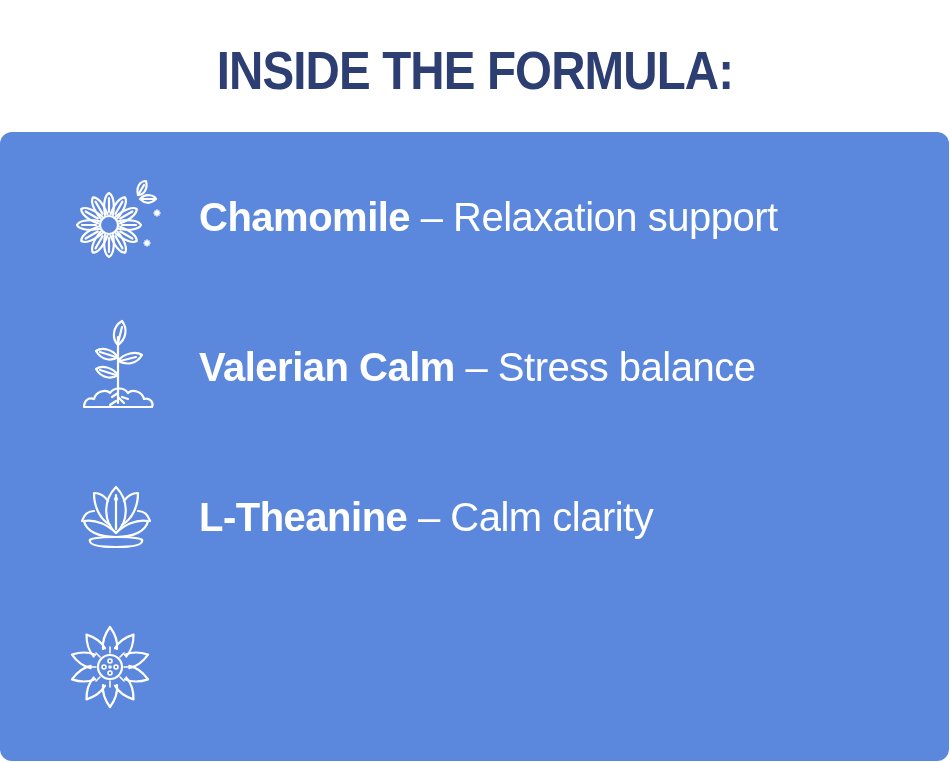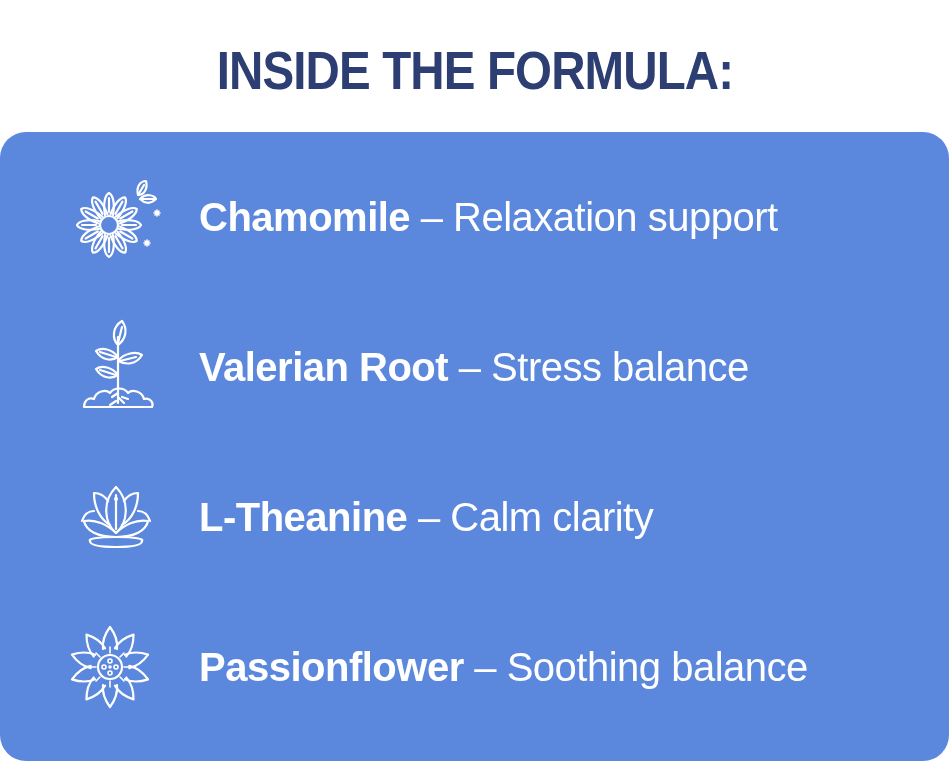--- a/index.html
+++ b/index.html
@@ -1,18 +1,18 @@
 <!DOCTYPE html>
 <html><head>
 <meta charset="utf-8">
 <style>
   html,body{margin:0;padding:0;}
   body{width:950px;height:762px;background:#ffffff;position:relative;overflow:hidden;font-family:"Liberation Sans",sans-serif;}
   .title{position:absolute;left:0;top:38px;width:950px;text-align:center;color:#2D3E73;font-family:"Liberation Sans",sans-serif;font-weight:700;font-size:54px;letter-spacing:-1px;transform:scaleX(0.88);transform-origin:center;line-height:64px;}
-  .card{position:absolute;left:0;top:132px;width:949px;height:629px;background:#5B87DD;border-radius:26px;}
+  .card{position:absolute;left:0;top:132px;width:949px;height:629px;background:#5B87DD;border-radius:12px;}
   .row{position:absolute;left:0;width:949px;height:100px;}
   .icon{position:absolute;left:66px;top:0;width:100px;height:100px;}
   .icon svg{width:100%;height:100%;}
   .text{position:absolute;left:199px;top:28px;color:#ffffff;font-size:40px;line-height:44px;white-space:nowrap;letter-spacing:-0.5px;}
   .name{font-weight:700;}
   .sep{font-weight:400;}
   .desc{font-weight:400;}
 </style>
 </head>
 <body>
@@ -64,21 +64,21 @@
         <path d="M52,44 C58,36 70,34 76,38 C70,48 60,48 52,44 Z"></path>
         <path d="M54,44 L70,40"></path>
         <path d="M52,40 C46,32 36,30 30,34 C36,44 46,44 52,40 Z"></path>
         <path d="M50,40 L34,35"></path>
         <path d="M52,58 C46,50 36,48 30,52 C36,62 46,62 52,58 Z"></path>
         <path d="M50,58 L34,53"></path>
         <path d="M18,90 C18,84 22,80 28,82 C30,74 40,72 44,76 C48,70 58,70 62,76 C66,72 76,74 78,82 C84,80 88,86 86,90 Z"></path>
         <path d="M52,76 L46,80 M52,80 L58,86 M50,84 L44,88 M56,80 L62,82"></path>
       </svg>
     </div>
-    <div class="text"><span class="name">Valerian Root</span><span class="sep"> – </span><span class="desc">Stress balance</span></div>
+    <div class="text"><span class="name">Valerian Calm</span><span class="sep"> – </span><span class="desc">Stress balance</span></div>
   </div>
 
   <div class="row" style="top:335px;">
     <div class="icon">
       <svg viewBox="0 0 100 100" fill="none" stroke="#fff" stroke-width="2.2" stroke-linejoin="round" stroke-linecap="round">
         <path d="M50,66 C38,56 36,34 50,20 C64,34 62,56 50,66 Z"></path>
         <path d="M50,28 L50,62"></path>
         <circle cx="50" cy="32" r="1" fill="#fff"></circle>
         <path d="M42,34 C38,28 32,26 28,26 C28,40 34,52 44,58"></path>
         <path d="M58,34 C62,28 68,26 72,26 C72,40 66,52 56,58"></path>
@@ -112,16 +112,15 @@
             <path d="M0,-14 L0,-20 M0,14 L0,20 M-14,0 L-20,0 M14,0 L20,0 M10,10 L14,14 M-10,-10 L-14,-14 M10,-10 L14,-14 M-10,10 L-14,14"></path>
             <circle cx="0" cy="-6" r="2"></circle>
             <circle cx="0" cy="6" r="2"></circle>
             <circle cx="-6" cy="0" r="2"></circle>
             <circle cx="6" cy="0" r="2"></circle>
             <circle cx="0" cy="0" r="1"></circle>
           </g>
         </g>
       </svg>
     </div>
-    <div class="text"><span class="name">Passionflower</span><span class="sep"> – </span><span class="desc">Soothing balance</span></div>
   </div>
 
 </div>
 
 </body></html>

